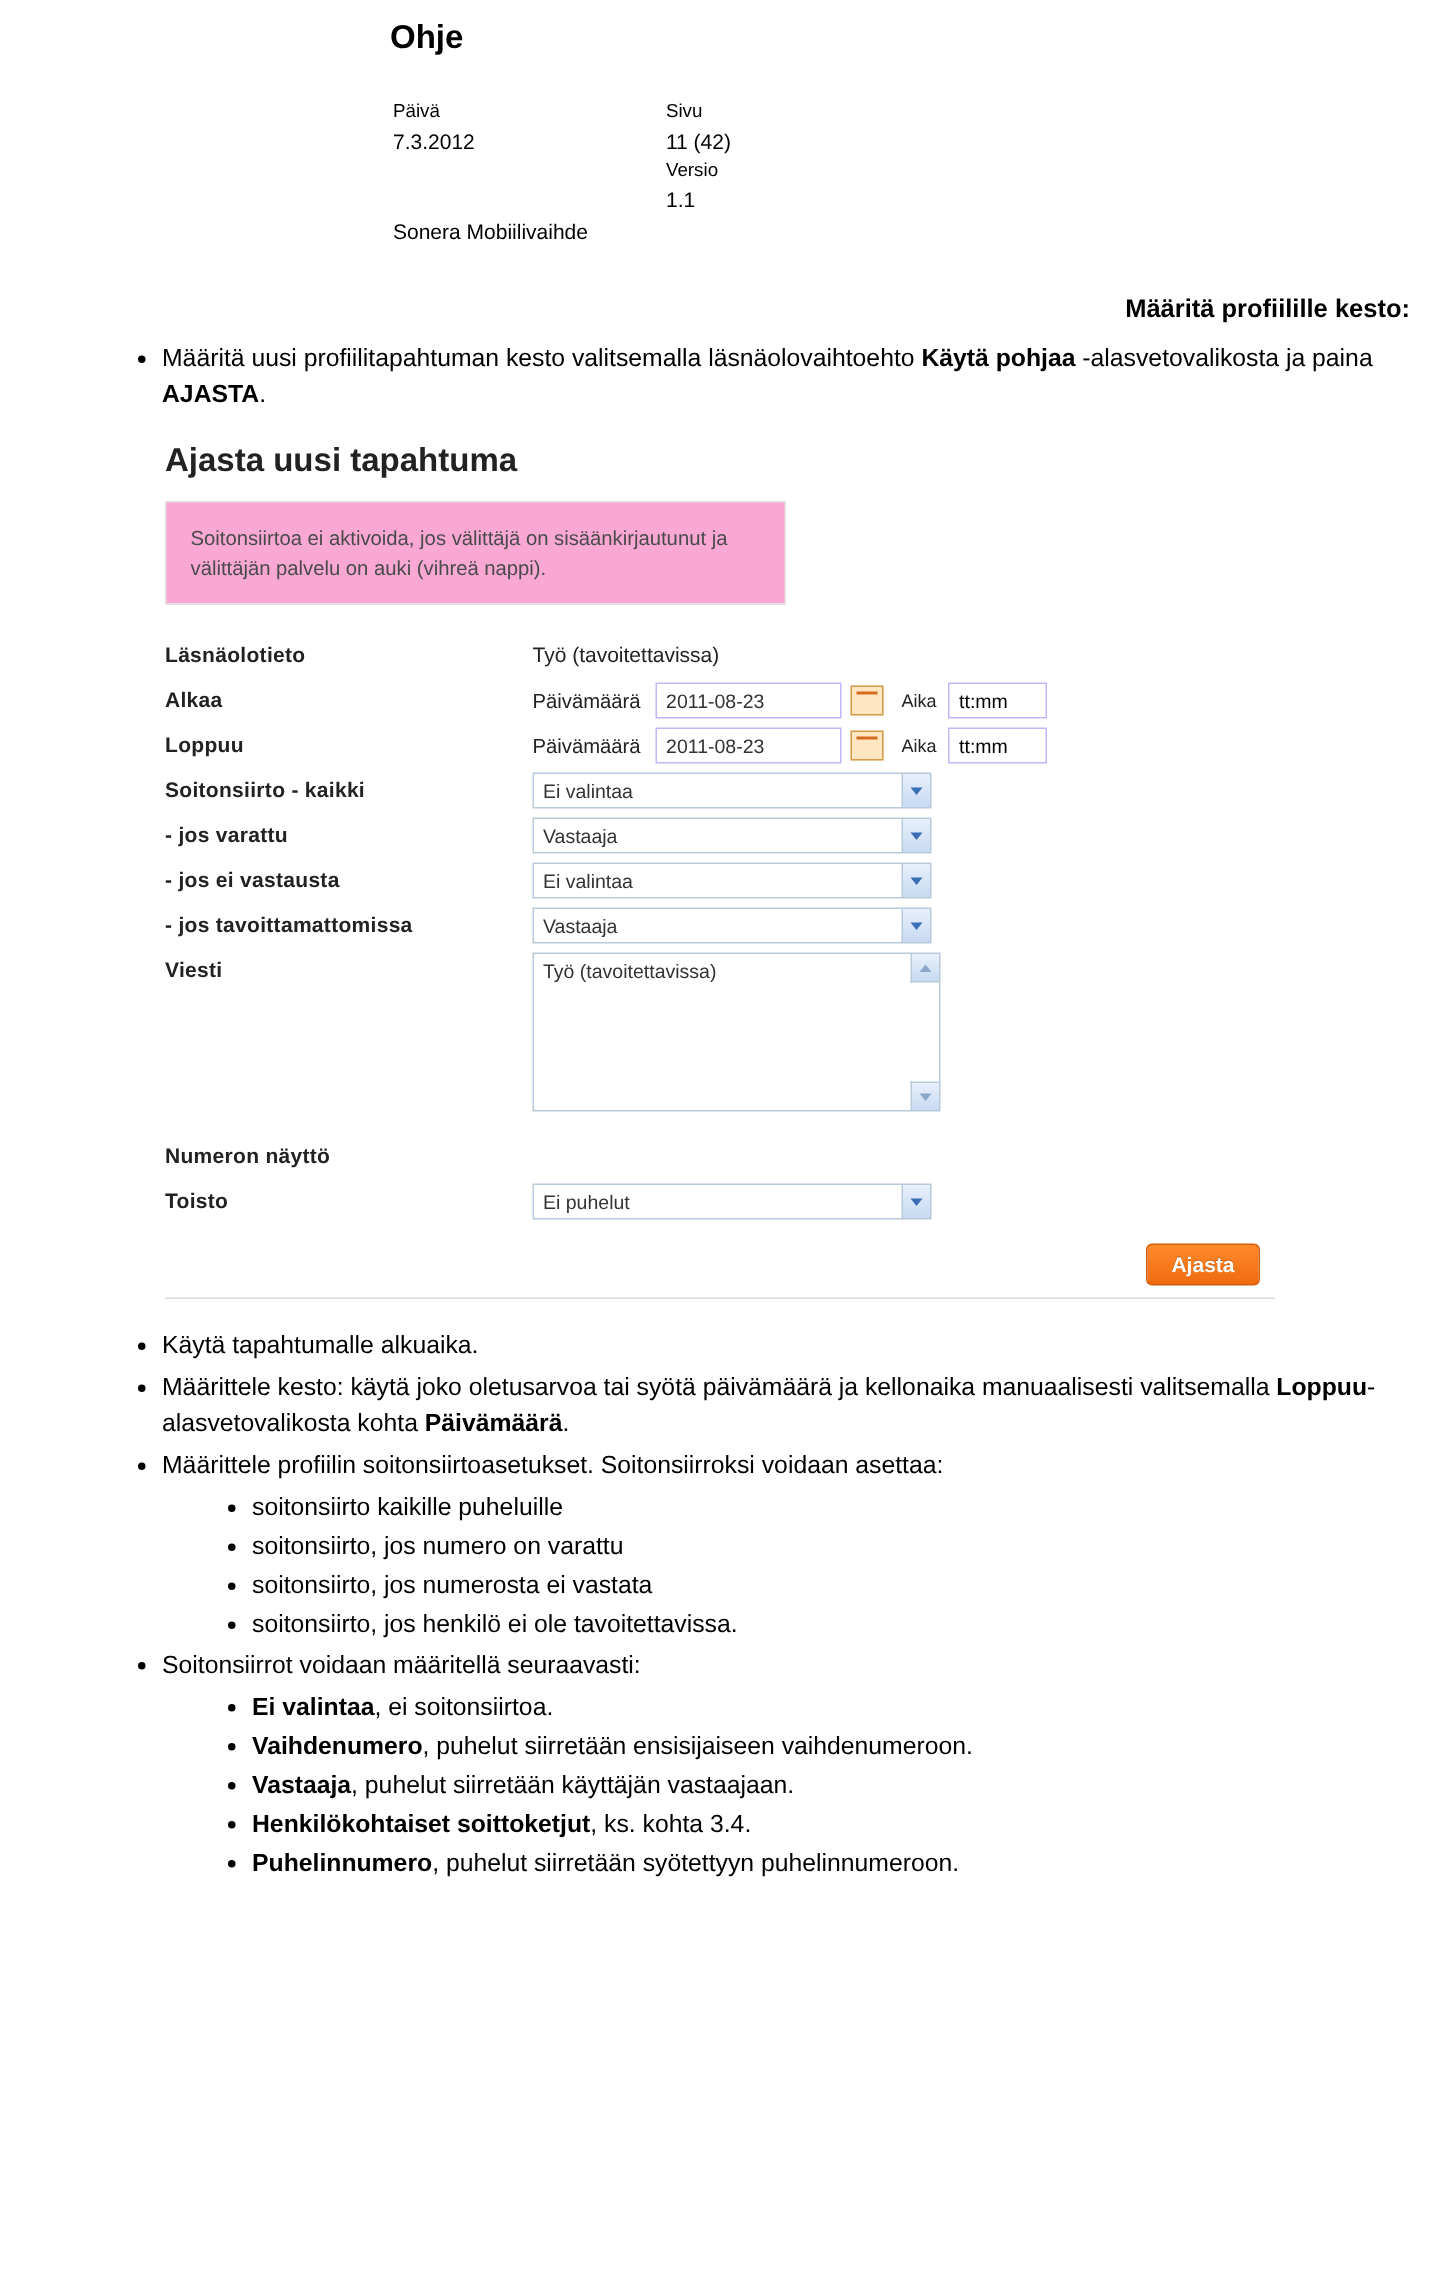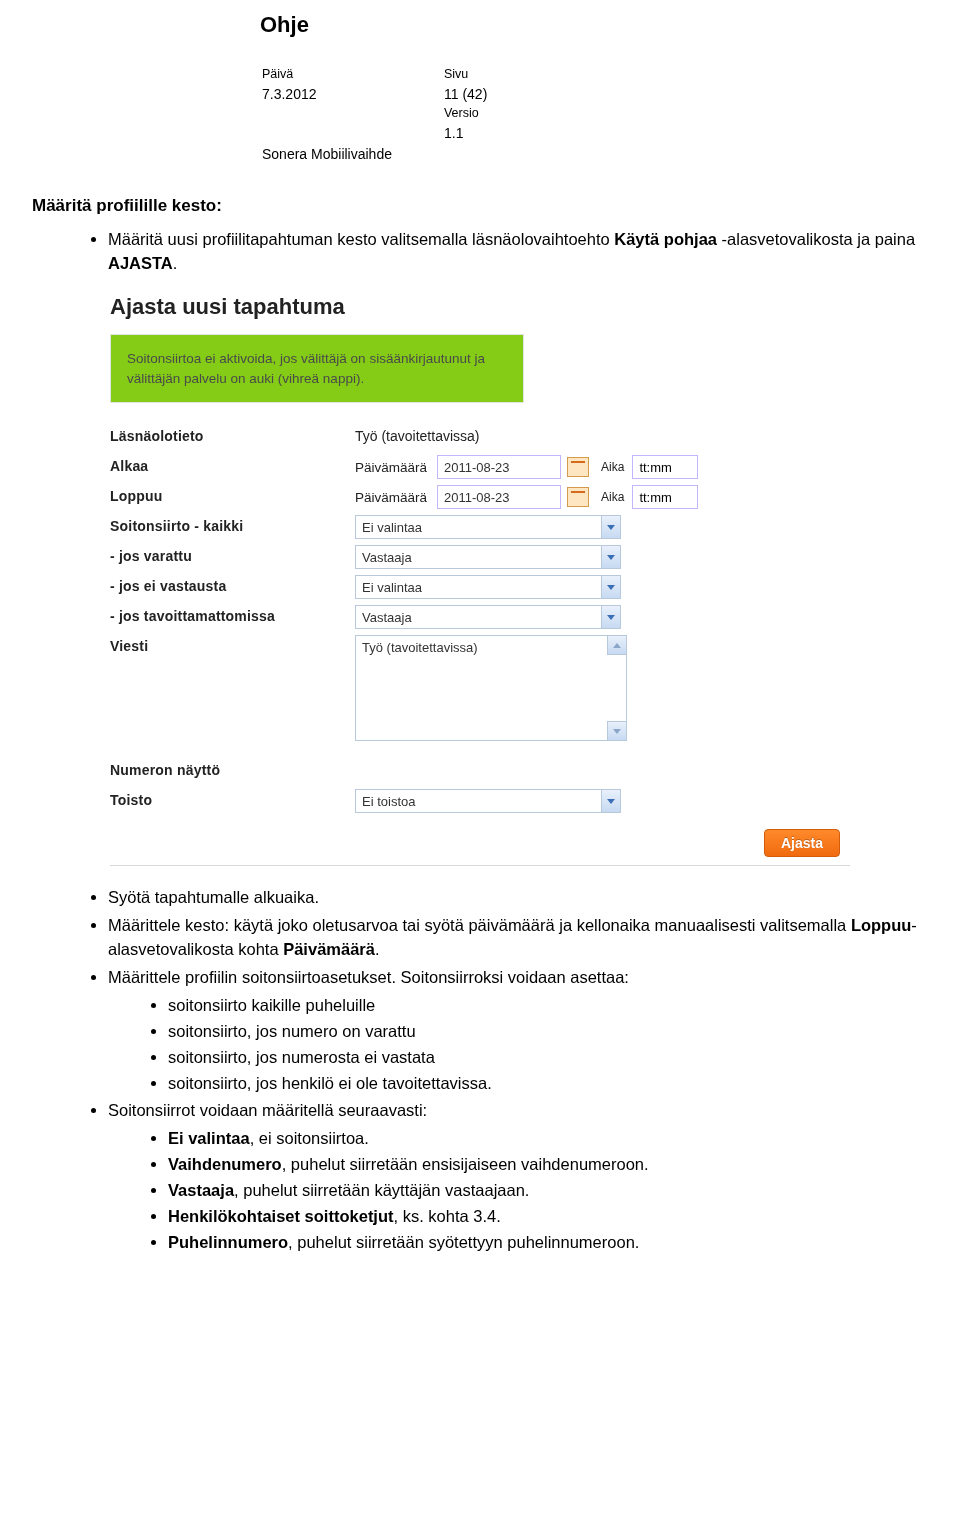--- a/index.html
+++ b/index.html
@@ -34,22 +34,23 @@
   }
   .header-meta .title {
     font-size: 22px;
     font-weight: bold;
     margin-bottom: 24px;
   }
   .meta-table td { padding: 0 50px 0 0; vertical-align: top; }
   .meta-label { font-size: 12.5px; }
   .section-title {
     font-weight: bold;
-    margin: 30px 0 12px 12px;
+    margin: 30px 0 12px 0;
     font-size: 17px;
+    text-align: right;
   }
   ul.bullets { list-style: disc; padding-left: 88px; margin: 6px 0 18px 0; }
   ul.bullets > li { margin: 4px 0; line-height: 1.45; }
   ul.sub { list-style: disc; padding-left: 60px; margin: 4px 0; }
   ul.sub > li { margin: 2px 0; }
   .bold { font-weight: bold; }
 
   
   .embed {
     margin: 14px 0 20px 90px;
@@ -57,21 +58,21 @@
     font-family: Arial, sans-serif;
     font-size: 14px;
     color: #222;
   }
   .embed h2 {
     font-size: 22px;
     font-weight: bold;
     margin: 4px 0 14px 0;
   }
   .notice {
-    background: #84cc16;
+    background: #f9a8d4;
     border: 1px solid #e2e2e2;
     padding: 14px 16px;
     width: 380px;
     color: #4a4a4a;
     font-size: 13.5px;
     line-height: 1.45;
     margin-bottom: 22px;
     margin-top: 12px;
   }
   .form-row {
@@ -291,34 +292,34 @@
     </div>
   </div>
   <div style="height:10px"></div>
   <div class="form-row">
     <div class="form-label bold">Numeron näyttö</div>
   </div>
   <div class="form-row">
     <div class="form-label bold">Toisto</div>
     <div class="form-value">
       <div class="select">
-        <span>Ei toistoa</span>
+        <span>Ei puhelut</span>
           <span class="arrow"></span>
       </div>
     </div>
   </div>
 
   <div class="action-row">
     <button class="btn-primary">Ajasta</button>
   </div>
   <hr class="hr">
 </div>
 
 <ul class="bullets">
-  <li>Syötä tapahtumalle alkuaika.</li>
+  <li>Käytä tapahtumalle alkuaika.</li>
   <li>
     <span>Määrittele kesto: käytä joko oletusarvoa tai syötä päivämäärä ja kellonaika manuaalisesti valitsemalla </span><span class="bold">Loppuu</span><span>-alasvetovalikosta kohta </span><span class="bold">Päivämäärä</span><span>.</span>
   </li>
   <li>
     <span>Määrittele profiilin soitonsiirtoasetukset. Soitonsiirroksi voidaan asettaa:</span>
     <ul class="sub">
       <li>soitonsiirto kaikille puheluille</li>
       <li>soitonsiirto, jos numero on varattu</li>
       <li>soitonsiirto, jos numerosta ei vastata</li>
       <li>soitonsiirto, jos henkilö ei ole tavoitettavissa.</li>

